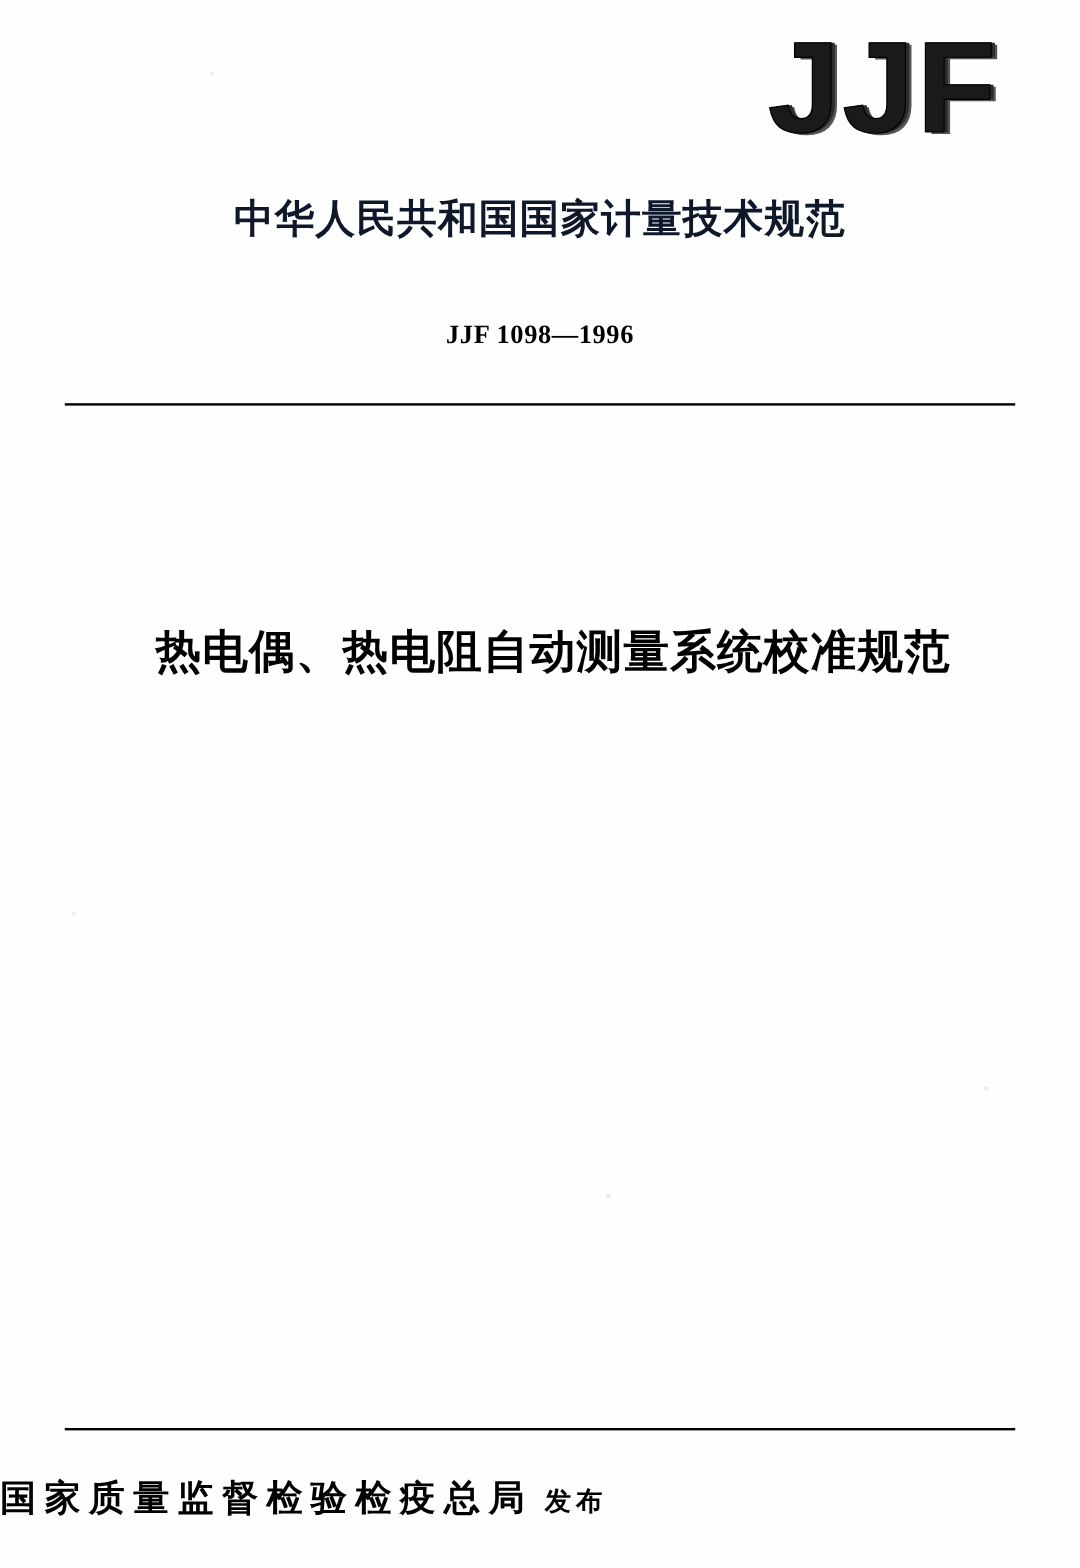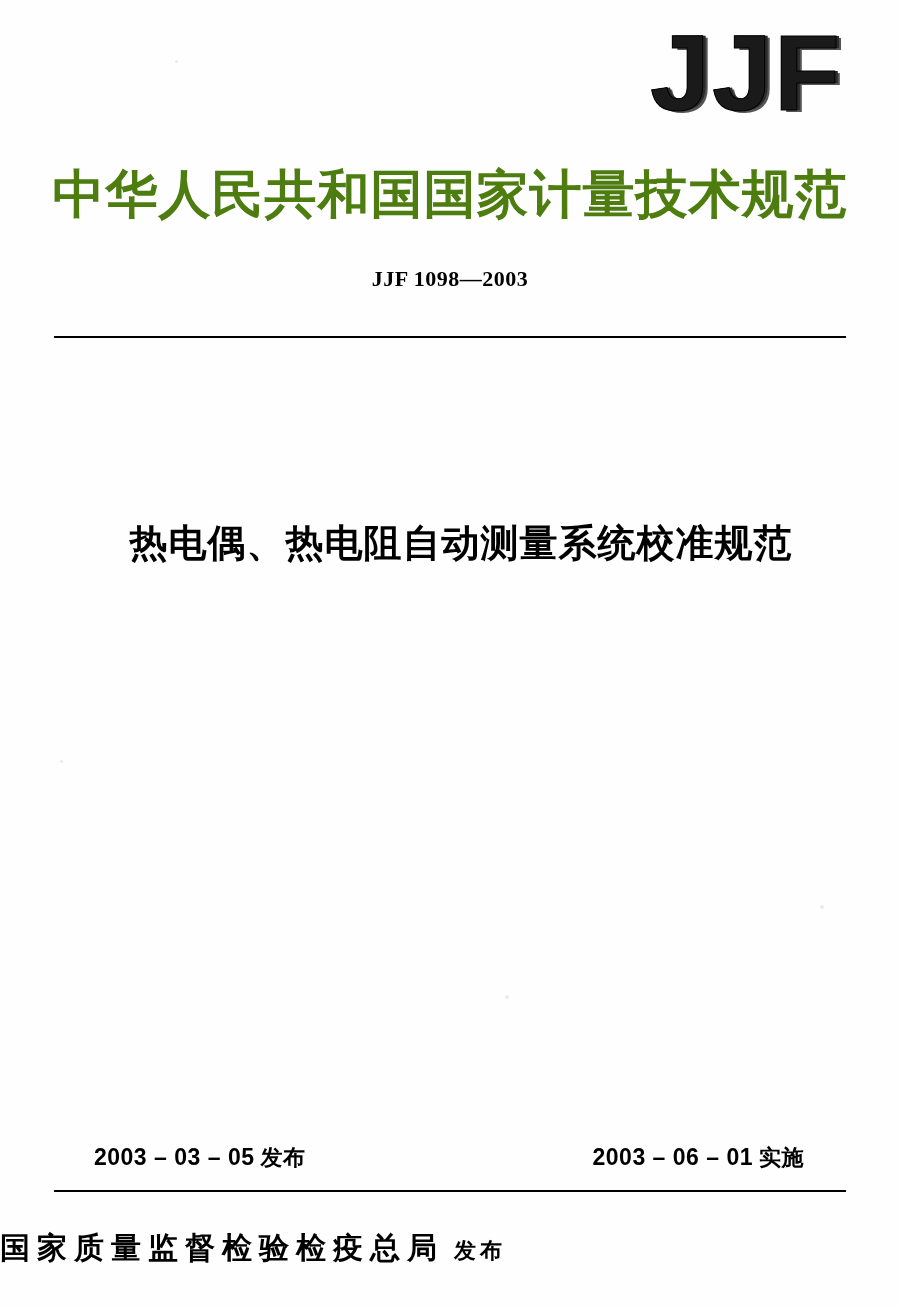--- a/index.html
+++ b/index.html
@@ -21,21 +21,21 @@
     left: 0; top: 0;
     width: 900px;
     height: 1307px;
     background: #fefefe;
   }
 
   
   .logo-wrap {
     position: absolute;
     top: 18px;
-    right: 58px;
+    right: 68px;
     width: 300px;
     height: 118px;
   }
   .logo-text {
     font-family: "Liberation Sans", sans-serif;
     font-weight: bold;
     font-size: 108px;
     line-height: 110px;
     letter-spacing: 2px;
     text-align: right;
@@ -57,23 +57,23 @@
 
   
   .nat-title {
     position: absolute;
     top: 160px;
     left: 0;
     width: 900px;
     text-align: center;
     font-family: "DejaVu Sans", sans-serif;
     font-weight: bold;
-    font-size: 52px;
+    font-size: 33px;
     letter-spacing: 1px;
-    color: #4d7c0f;
+    color: #0f172a;
   }
 
   .doc-code {
     position: absolute;
     top: 266px;
     left: 0;
     width: 900px;
     text-align: center;
     font-family: "Liberation Serif", serif;
     font-weight: bold;
@@ -188,35 +188,27 @@
 <body>
 
 <div class="page">
 
   <div class="logo-wrap">
     <div class="logo-text">JJF</div>
   </div>
 
   <div class="nat-title">中华人民共和国国家计量技术规范</div>
 
-  <div class="doc-code">JJF 1098—2003</div>
+  <div class="doc-code">JJF 1098—1996</div>
 
   <div class="rule-top"></div>
 
   <div class="main-title-cn">热电偶、热电阻自动测量系统校准规范</div>
 
 
-  <div class="dates">
-    <div class="date-item pad-left">
-      <span class="num">2003 – 03 – 05</span><span class="lbl">发布</span>
-    </div>
-    <div class="date-item pad-right">
-      <span class="num">2003 – 06 – 01</span><span class="lbl">实施</span>
-    </div>
-  </div>
 
   <div class="rule-bottom"></div>
 
   <div class="issuer">
     <span class="org">国家质量监督检验检疫总局</span><span class="verb">发布</span>
   </div>
 
   <div class="speckle" style="left:175px; top:60px; width:3px; height:3px;"></div>
   <div class="speckle" style="left:820px; top:905px; width:4px; height:4px;"></div>
   <div class="speckle" style="left:505px; top:995px; width:4px; height:4px;"></div>

